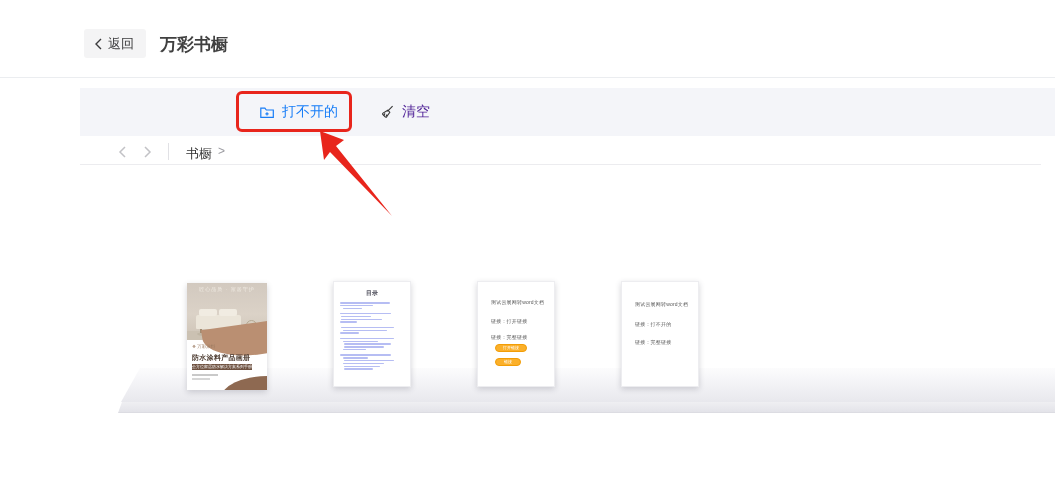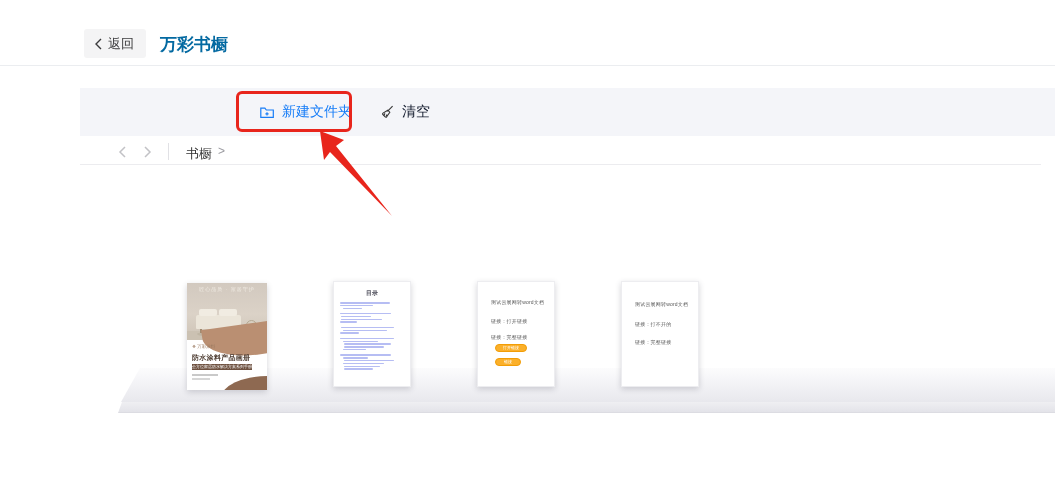--- a/index.html
+++ b/index.html
@@ -2,40 +2,40 @@
 <html><head>
 <meta charset="utf-8">
 <style>
   * { box-sizing: border-box; }
   html,body { margin:0; padding:0; }
   body {
     width:1055px; height:484px; position:relative; overflow:hidden;
     background:#fff; font-family:"Liberation Sans","DejaVu Sans",sans-serif;
   }
   
-  .header { position:absolute; top:0; left:0; right:0; height:66px; background:#fff; border-bottom:1px solid #ebedf0; }
+  .header { position:absolute; top:0; left:0; right:0; height:78px; background:#fff; border-bottom:1px solid #ebedf0; }
   .back-btn {
     position:absolute; left:84px; top:29px; height:29px; padding:0 12px 0 10px;
     background:#f4f4f5; border:none; border-radius:3px; font-size:13px; color:#3a3a3c;
     display:flex; align-items:center; gap:5px; cursor:pointer; font-family:inherit;
   }
   .back-btn svg { display:block; }
-  .page-title { position:absolute; left:160px; top:33px; font-size:17px; font-weight:bold; color:#0369a1; }
+  .page-title { position:absolute; left:160px; top:33px; font-size:17px; font-weight:bold; color:#404040; }
 
   
   .toolbar { position:absolute; left:80px; right:0; top:88px; height:48px; background:#f4f5f9; }
   .btn-primary {
     position:absolute; left:38px; top:9px; height:31px; width:117px;
     background:#177df7; color:#fff; border:none; border-radius:4px;
     font-size:14px; display:flex; align-items:center; justify-content:center; gap:7px;
     cursor:pointer; font-family:inherit;
   }
   .tool-link {
     position:absolute; top:0; height:48px; display:flex; align-items:center; gap:7px;
-    font-size:14px; color:#0f172a; cursor:pointer; background:none; border:none; font-family:inherit;
+    font-size:14px; color:#4c1d95; cursor:pointer; background:none; border:none; font-family:inherit;
   }
   .tool-link.new-folder { left:173px; color:#177df7; }
   .tool-link.clear { left:293px; }
   .tool-link.export { left:376px; }
   .tool-link svg { display:block; }
 
   
   .hl-box {
     position:absolute; left:236px; top:91px; width:116px; height:41px;
     border:3px solid #e8251c; border-radius:6px; pointer-events:none; z-index:30;
@@ -119,21 +119,21 @@
 
 <div class="toolbar">
 
   <button class="tool-link new-folder">
     <span>
       <svg width="16" height="16" viewBox="0 0 16 16" fill="none" stroke="#177df7" stroke-width="1.2">
         <path d="M1.8 4.2h4.1l1.4 1.8h7v7.3H1.8z"></path>
           <path d="M8 8.2v3.2M6.4 9.8h3.2"></path>
       </svg>
     </span>
-    <span>新建文件夹</span>
+    <span>打不开的</span>
   </button>
 
   <button class="tool-link clear">
     <span>
       <svg width="16" height="16" viewBox="0 0 16 16" fill="none" stroke="#333" stroke-width="1.1">
         <path d="M13.6 2.2l-5.2 5.2"></path>
         <path d="M8.8 6.2l2 2-3.1 4.6a1 1 0 01-1.5.1L3.9 10.6a1 1 0 01.1-1.5z"></path>
         <path d="M6 9.4l-1.2 2M8 10.6l-1 1.8"></path>
       </svg>
     </span>

